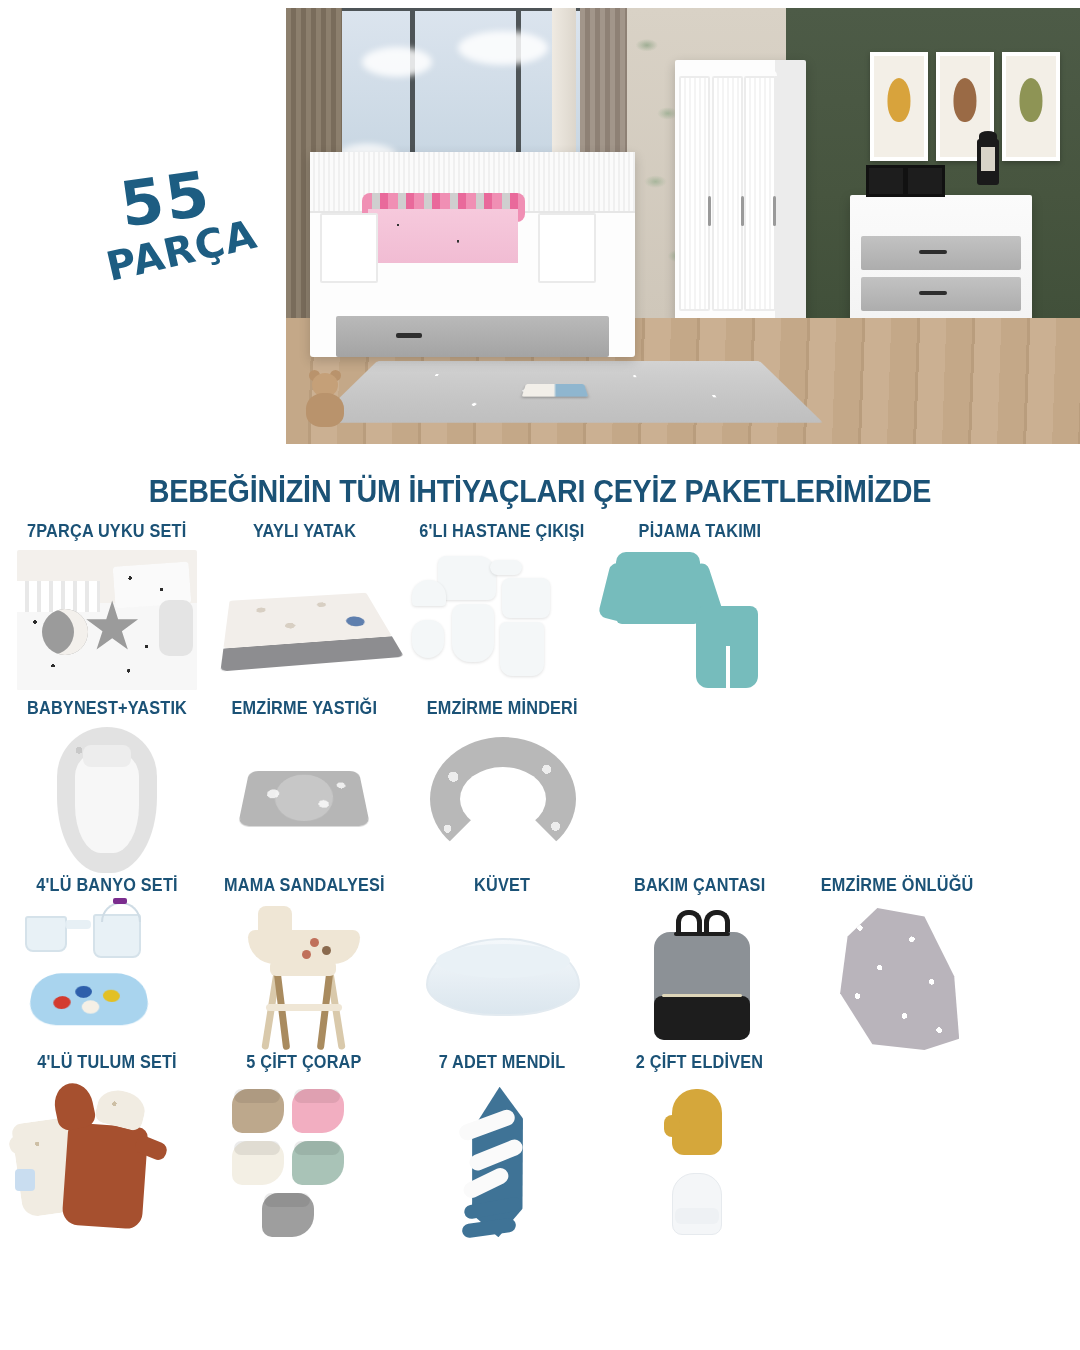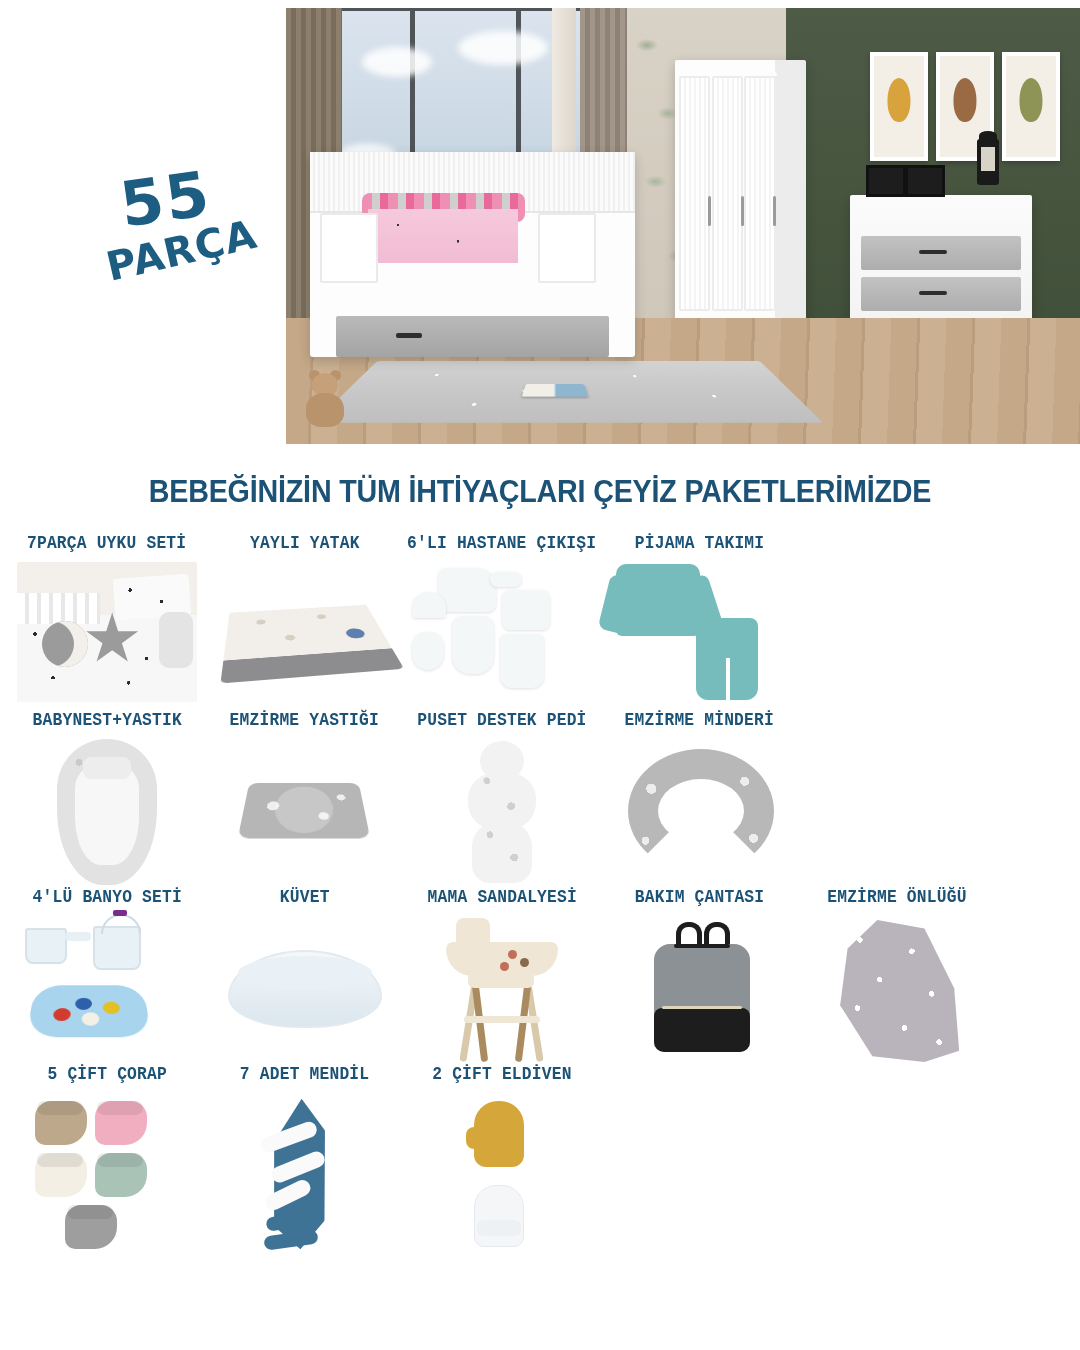--- a/index.html
+++ b/index.html
@@ -242,21 +242,21 @@
     font-family: "Liberation Sans", sans-serif;
     font-weight: bold;
     font-size: 30.5px;
     letter-spacing: -0.2px;
     margin-top: 22px;
     transform: scaleX(0.94);
     white-space: nowrap;
   }
 
   
-  .grid { width:1004px; padding:0 8px; margin-top: 24px; font-family: Liberation Mono, monospace; }
+  .grid { width:1004px; padding:0 8px; margin-top: 12px; }
   .row { display:flex; width:100%; }
   .cell { width:20%; display:flex; flex-direction:column; align-items:center; }
   .cap {
     color:#1b5276;
     font-weight:bold;
     font-size:17.5px;
     letter-spacing:0.2px;
     text-align:center;
     white-space:nowrap;
     transform: scaleX(0.93);
@@ -639,31 +639,20 @@
     <div class="cell">
       <div class="cap">EMZİRME YASTIĞI</div>
       <div class="thumb">
         <div class="ph npil">
             <div class="s"></div>
             <div class="fold"></div>
           </div>
       </div>
     </div>
     <div class="cell">
-      <div class="cap">PUSET DESTEK PEDİ</div>
-      <div class="thumb">
-        <div class="ph spad">
-            <div class="hd"></div>
-            <div class="tr"></div>
-            <div class="lg"></div>
-            <div class="stars"></div>
-          </div>
-      </div>
-    </div>
-    <div class="cell">
       <div class="cap">EMZİRME MİNDERİ</div>
       <div class="thumb">
         <div class="ph upil">
             <div class="u"></div>
             <div class="st"></div>
           </div>
       </div>
     </div>
   </div>
 
@@ -671,29 +660,20 @@
     <div class="cell">
       <div class="cap">4'LÜ BANYO SETİ</div>
       <div class="thumb bath">
         <div class="scoop"></div>
           <div class="bucket"></div>
         <div class="tray">
             <div class="sp s1"></div>
             <div class="sp s2"></div>
             <div class="sp s3"></div>
             <div class="sp s4"></div>
-          </div>
-      </div>
-    </div>
-    <div class="cell">
-      <div class="cap">KÜVET</div>
-      <div class="thumb">
-        <div class="ph tub">
-            <div class="o"></div>
-            <div class="i"></div>
           </div>
       </div>
     </div>
     <div class="cell">
       <div class="cap">MAMA SANDALYESİ</div>
       <div class="thumb">
         <div class="ph chair">
           <div class="lg l1"></div>
             <div class="lg l2"></div>
             <div class="lg l3"></div>
@@ -702,20 +682,29 @@
             <div class="back"></div>
             <div class="seat"></div>
             <div class="tray"></div>
           <div class="dot d1"></div>
             <div class="dot d2"></div>
             <div class="dot d3"></div>
         </div>
       </div>
     </div>
     <div class="cell">
+      <div class="cap">KÜVET</div>
+      <div class="thumb">
+        <div class="ph tub">
+            <div class="o"></div>
+            <div class="i"></div>
+          </div>
+      </div>
+    </div>
+    <div class="cell">
       <div class="cap">BAKIM ÇANTASI</div>
       <div class="thumb">
         <div class="ph dbag">
           <div class="hL"></div>
             <div class="hR"></div>
             <div class="body"></div>
           <div class="zip2"></div>
             <div class="bot"></div>
             <div class="zip"></div>
         </div>
@@ -726,20 +715,32 @@
       <div class="thumb">
         <div class="ph ncov">
             <div class="c"></div>
           </div>
       </div>
     </div>
   </div>
 
   <div class="row row4">
     <div class="cell">
+      <div class="cap">4'LÜ TULUM SETİ</div>
+      <div class="thumb romp">
+        <div class="slv"></div>
+          <div class="c1"></div>
+          <div class="c2"></div>
+        <div class="hat1"></div>
+          <div class="hat2"></div>
+          <div class="slv2"></div>
+          <div class="toy"></div>
+      </div>
+    </div>
+    <div class="cell">
       <div class="cap">5 ÇİFT ÇORAP</div>
       <div class="thumb socks">
         <div class="s s1">
             <div class="cuff"></div>
           </div>
         <div class="s s2">
             <div class="cuff"></div>
           </div>
         <div class="s s3">
             <div class="cuff"></div>

